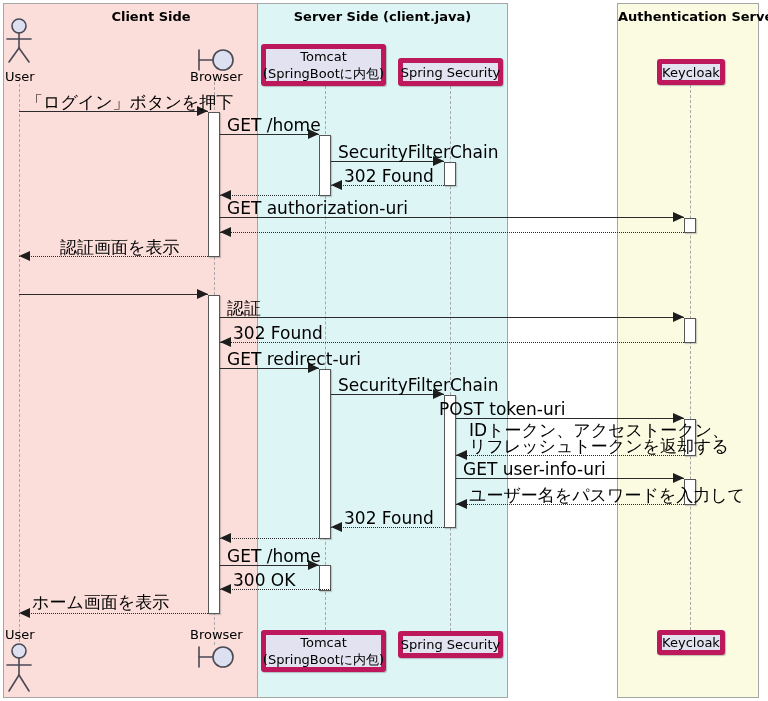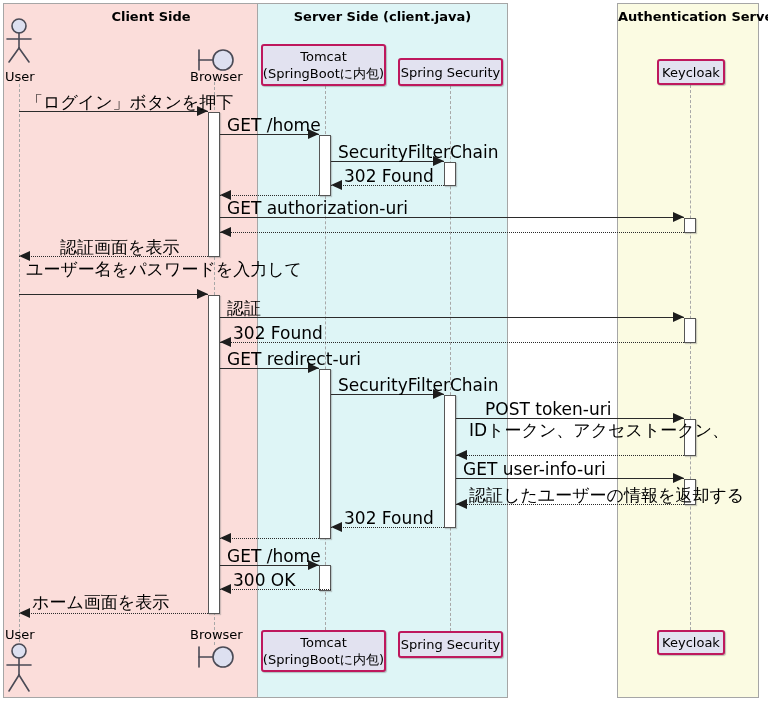--- a/index.html
+++ b/index.html
@@ -3,21 +3,21 @@
 <meta charset="utf-8">
 <style>
   html,body{margin:0;padding:0;background:#ffffff;}
   body{font-family:"DejaVu Sans",sans-serif;color:#000;}
   #canvas{position:relative;width:768px;height:701px;background:#fff;overflow:hidden;}
 
   .lane{position:absolute;top:3px;height:695px;border:1px solid #a6a6a6;box-sizing:border-box;}
   .lane-title{position:absolute;top:5px;left:0;right:0;text-align:center;
               font-weight:bold;font-size:13px;white-space:nowrap;}
 
-  .pbox{position:absolute;background:#E2E2F0;border:2px solid #be185d;border-radius:3px;
+  .pbox{position:absolute;background:#E2E2F0;border:5px solid #be185d;border-radius:3px;
         box-shadow:1px 1px 1px rgba(120,120,120,.45);
         display:flex;flex-direction:column;align-items:center;justify-content:center;
         font-size:13px;line-height:17px;text-align:center;box-sizing:border-box;white-space:nowrap;}
 
   .plabel{position:absolute;font-size:13px;white-space:nowrap;}
 
   .lifeline{position:absolute;width:0;border-left:1px dashed #a8a8a8;}
 
   .act{position:absolute;width:12px;background:#fff;border:1px solid #565656;
        box-sizing:border-box;box-shadow:1px 1px 1px rgba(120,120,120,.35);}
@@ -100,21 +100,20 @@
       <div class="msg-line dashed" style="left: 220px; top: 232px; width: 464px;"></div>
       <div class="arr left" style="left: 220px; top: 227px;"></div>
       <div class="msg-line dashed" style="left: 19px; top: 256px; width: 189px;"></div>
       <div class="arr left" style="left: 19px; top: 251px;"></div>
       <div class="msg-label" style="left: 32px; top: 239px; padding-left: 28px;">
         <div>認証画面を表示</div>
       </div>
       <div class="msg-line solid" style="left: 19px; top: 294px; width: 189px;"></div>
       <div class="arr right" style="left: 197px; top: 289px;"></div>
       <div class="msg-label" style="left: 26px; top: 261px;">
-        <div>ユーザー名をパスワードを入力して</div>
       </div>
       <div class="msg-line solid" style="left: 220px; top: 317px; width: 464px;"></div>
       <div class="arr right" style="left: 673px; top: 312px;"></div>
       <div class="msg-label" style="left: 227px; top: 300px;">
         <div>認証</div>
       </div>
       <div class="msg-line dashed" style="left: 220px; top: 342px; width: 464px;"></div>
       <div class="arr left" style="left: 220px; top: 337px;"></div>
       <div class="msg-label" style="left: 233px; top: 325px;">
         <div>302 Found</div>
@@ -124,37 +123,38 @@
       <div class="msg-label" style="left: 227px; top: 351px;">
         <div>GET redirect-uri</div>
       </div>
       <div class="msg-line solid" style="left: 331px; top: 394px; width: 113px;"></div>
       <div class="arr right" style="left: 433px; top: 389px;"></div>
       <div class="msg-label" style="left: 338px; top: 377px;">
         <div>SecurityFilterChain</div>
       </div>
       <div class="msg-line solid" style="left: 456px; top: 418px; width: 228px;"></div>
       <div class="arr right" style="left: 673px; top: 413px;"></div>
-      <div class="msg-label" style="left: 485px; top: 401px;">
+      <div class="msg-label" style="left: 439px; top: 401px;">
         <div>POST token-uri</div>
       </div>
       <div class="msg-line dashed" style="left: 456px; top: 455px; width: 228px;"></div>
       <div class="arr left" style="left: 456px; top: 450px;"></div>
       <div class="msg-label" style="left: 469px; top: 422px;">
         <div>IDトークン、アクセストークン、</div>
+        <div>リフレッシュトークンを返却する</div>
       </div>
       <div class="msg-line solid" style="left: 456px; top: 478px; width: 228px;"></div>
       <div class="arr right" style="left: 673px; top: 473px;"></div>
       <div class="msg-label" style="left: 463px; top: 461px;">
         <div>GET user-info-uri</div>
       </div>
       <div class="msg-line dashed" style="left: 456px; top: 504px; width: 228px;"></div>
       <div class="arr left" style="left: 456px; top: 499px;"></div>
       <div class="msg-label" style="left: 469px; top: 487px;">
-        <div>認証したユーザーの情報を返却する</div>
+        <div>ユーザー名をパスワードを入力して</div>
       </div>
       <div class="msg-line dashed" style="left: 331px; top: 527px; width: 113px;"></div>
       <div class="arr left" style="left: 331px; top: 522px;"></div>
       <div class="msg-label" style="left: 344px; top: 510px;">
         <div>302 Found</div>
       </div>
       <div class="msg-line dashed" style="left: 220px; top: 538px; width: 99px;"></div>
       <div class="arr left" style="left: 220px; top: 533px;"></div>
       <div class="msg-line solid" style="left: 220px; top: 565px; width: 99px;"></div>
       <div class="arr right" style="left: 308px; top: 560px;"></div>

